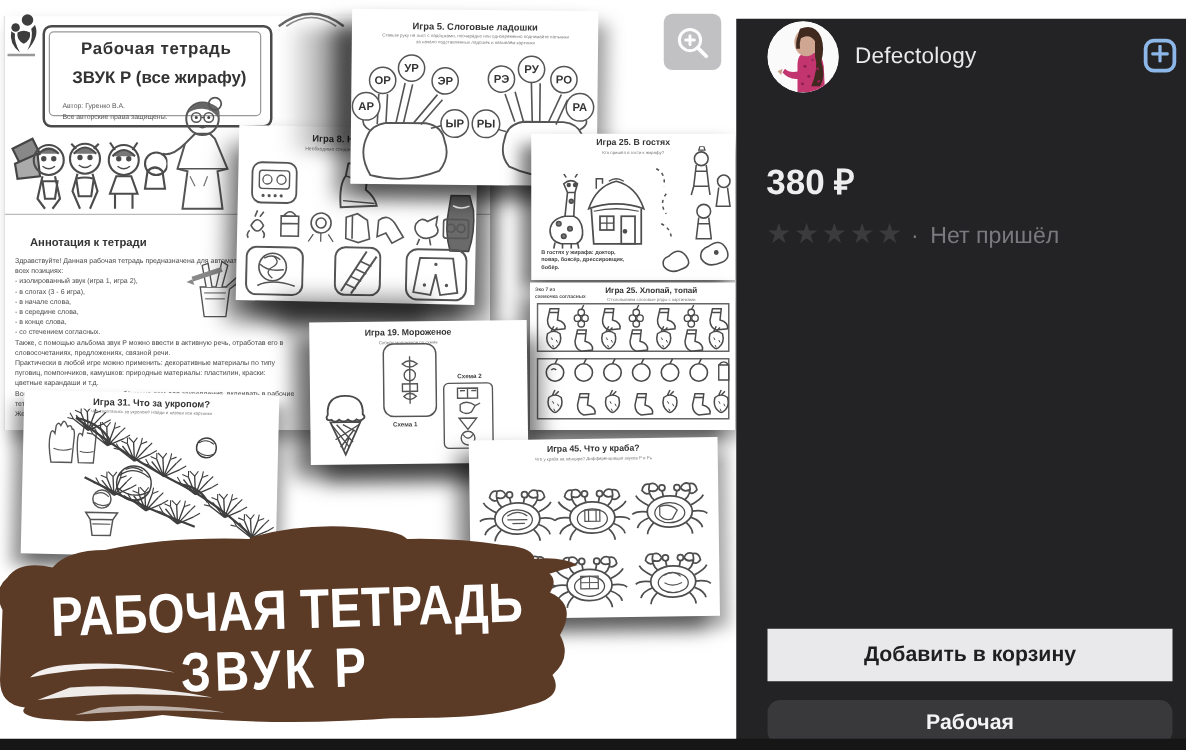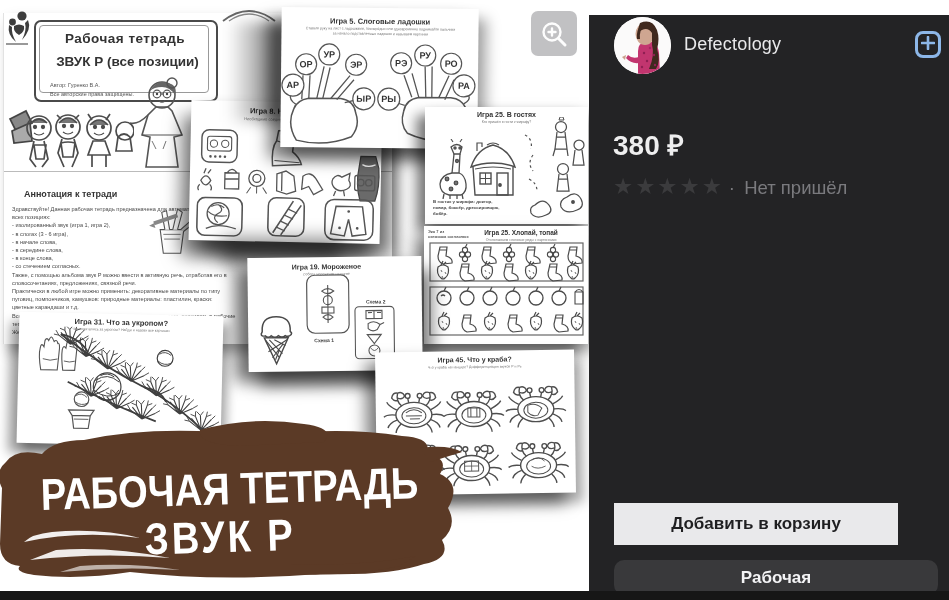--- a/index.html
+++ b/index.html
@@ -16,21 +16,21 @@
     <svg class="abs" style="left:215px;top:-4px" width="60" height="14" viewBox="0 0 60 14">
       <path d="M4 12 Q30 -8 56 12" fill="none" stroke="#666" stroke-width="1.8"></path>
       <path d="M10 12 Q30 -2 50 12" fill="none" stroke="#888" stroke-width="1.3"></path>
     </svg>
 
     <div class="abs" style="left:30px;top:7px;width:180px;height:78px;border:2.5px solid #4a4a4a;border-radius:7px;background:#fff">
       <div class="abs" style="left:3px;top:3px;width:168px;height:66px;border:1px solid #999;border-radius:4px"></div>
     </div>
 
     <div class="abs" style="left:36px;top:18px;width:170px;text-align:center;font-weight:700;color:#333;font-size:13.5px;letter-spacing:.5px">Рабочая тетрадь</div>
-    <div class="abs" style="left:36px;top:41px;width:175px;text-align:center;font-weight:700;color:#333;font-size:13.5px">ЗВУК Р (все позиции)</div>
+    <div class="abs" style="left:36px;top:41px;width:175px;text-align:center;font-weight:700;color:#333;font-size:13.5px">ЗВУК Р (все жирафу)</div>
 
     <div class="abs" style="left:46px;top:69px;font-size:5.5px;color:#555">Автор: Гуренко В.А.</div>
     <div class="abs" style="left:46px;top:78px;font-size:5.5px;color:#555">Все авторские права защищены.</div>
 
     <svg class="abs" style="left:122px;top:64px" width="68" height="95" viewBox="0 0 68 95">
       <circle cx="36" cy="18" r="13" fill="none" stroke="#555" stroke-width="1.6"></circle>
       <path d="M24 14 Q30 2 42 6 Q52 8 49 18 Q44 10 36 10 Q28 10 24 14 Z" fill="#666"></path>
       <circle cx="46" cy="6" r="5" fill="none" stroke="#555" stroke-width="1.4"></circle>
       <circle cx="31" cy="17" r="3.8" fill="none" stroke="#555" stroke-width="1.2"></circle>
         <circle cx="41" cy="17" r="3.8" fill="none" stroke="#555" stroke-width="1.2"></circle>
@@ -525,18 +525,18 @@
     <svg width="14" height="14" viewBox="0 0 14 14">
         <path d="M7 1 V13 M1 7 H13" stroke="#8db7e8" stroke-width="2.6" stroke-linecap="round"></path>
       </svg>
   </div>
 
 
   <div class="abs" style="left:24px;top:110px;font-size:28px;font-weight:700;color:#eeeeef">380 ₽</div>
 
   <div class="abs" style="left:24px;top:158px;font-size:22.5px;color:#3b3b3d;letter-spacing:2px;white-space:nowrap">★★★★★<span style="color:#7a7a7e;font-size:18.5px;letter-spacing:0;margin-left:5px">· <span style="margin-left:4px">Нет пришёл</span></span></div>
 
-  <div class="abs" style="left:25px;top:488px;width:284px;height:42px;border-radius:0;background:#e9e9eb;color:#1f1f21;font-size:17px;font-weight:700;display:flex;align-items:center;justify-content:center">Добавить в корзину</div>
+  <div class="abs" style="left:25px;top:488px;width:324px;height:42px;border-radius:0;background:#e9e9eb;color:#1f1f21;font-size:17px;font-weight:700;display:flex;align-items:center;justify-content:center">Добавить в корзину</div>
 
   <div class="abs" style="left:25px;top:545px;width:324px;height:35px;border-radius:10px;background:#39393b;color:#f4f4f6;font-size:17px;font-weight:700;display:flex;align-items:center;justify-content:center">Рабочая</div>
 </div>
 
 <div class="abs" style="left:0;top:591px;width:949px;height:9px;background:#161616"></div>
 
 </body></html>

